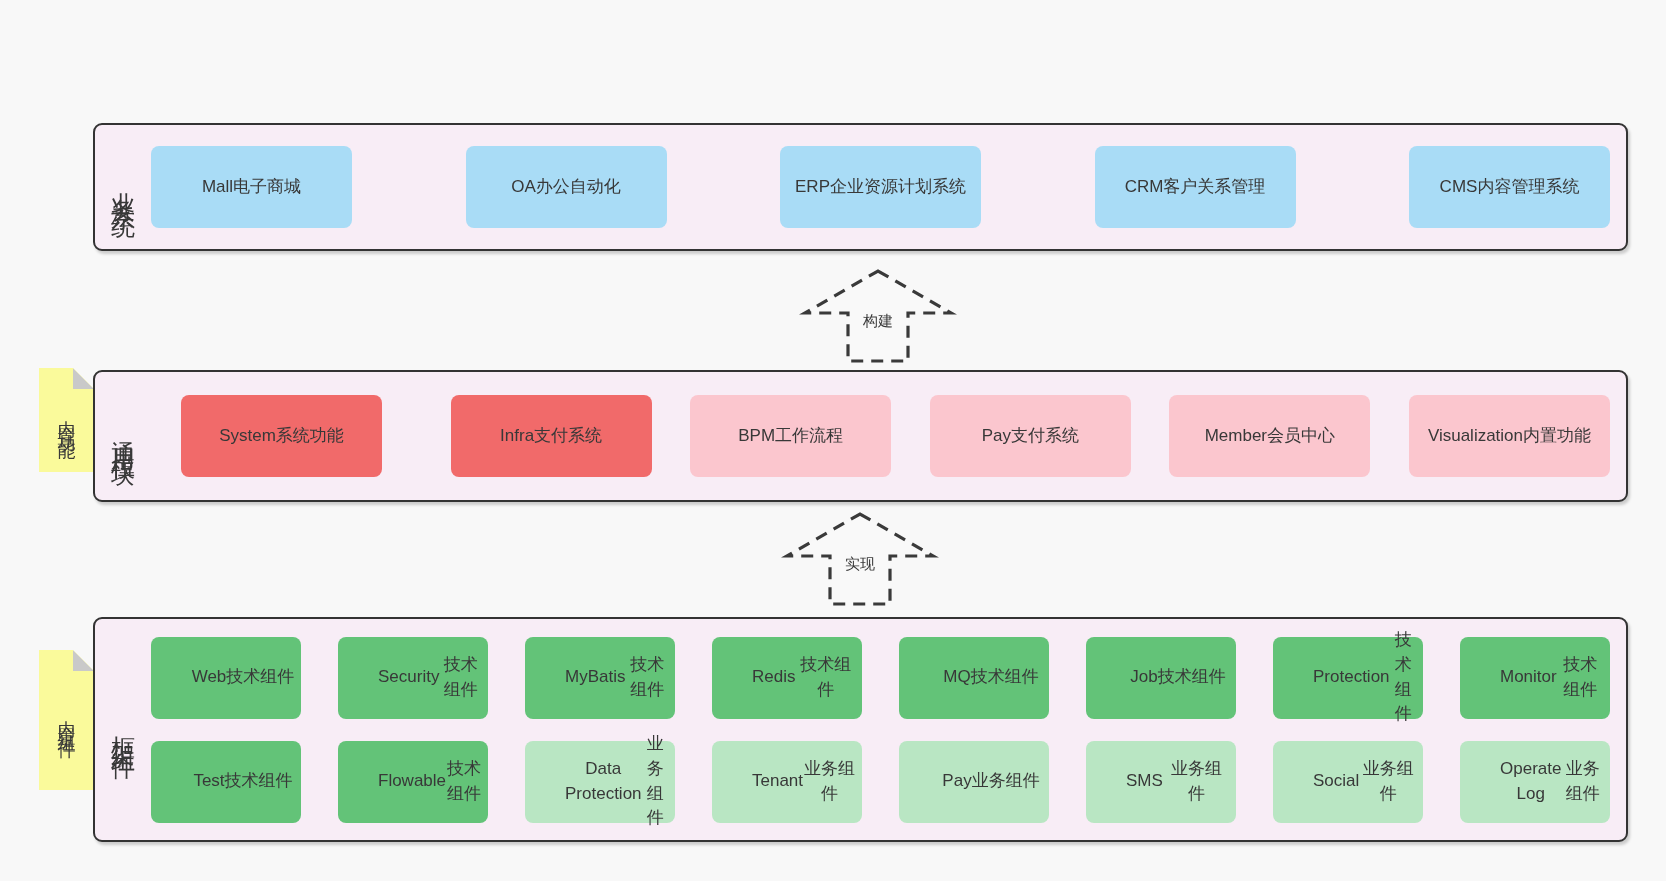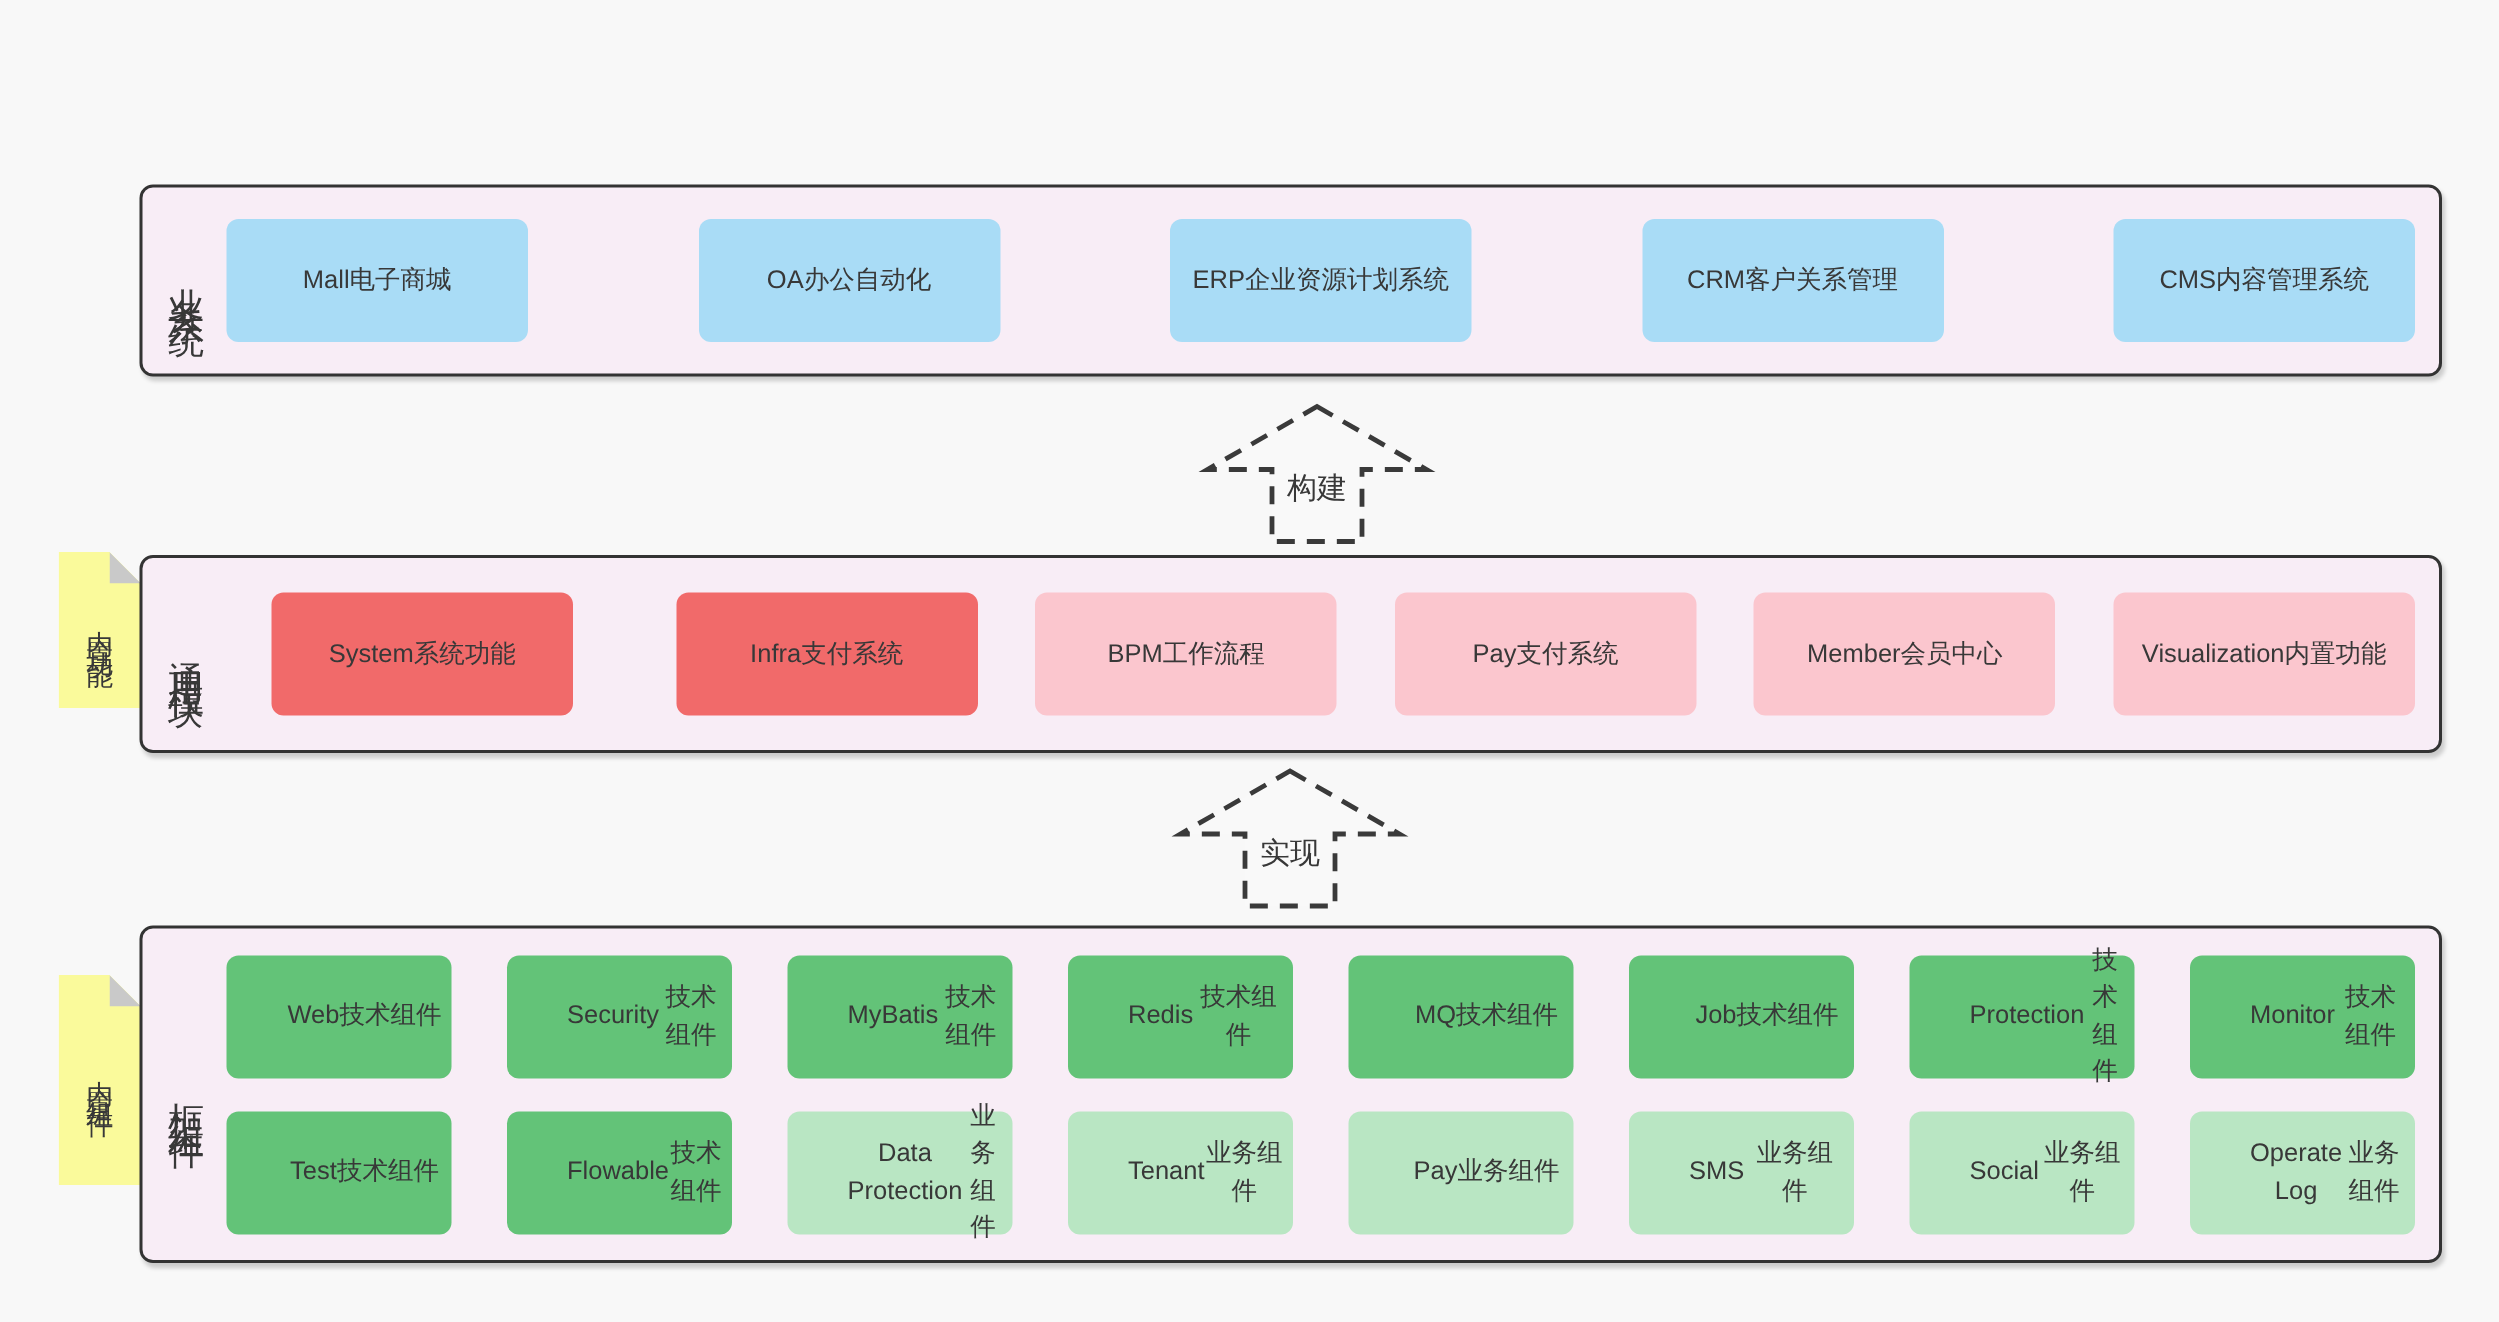--- a/index.html
+++ b/index.html
@@ -73,21 +73,21 @@
   .arrow svg{position:absolute;left:0;top:0;}
   .arrow-shape{
     fill:#f9f9f9;
     stroke:var(--c-arrow,#3a3a3a);
     stroke-width:3.2;
     stroke-dasharray:12 8;
   }
   .arrow-label{
     position:absolute;left:50%;top:44px;transform:translateX(-50%);
     background:#f9f9f9;padding:0 3px;
-    font-size:20px;color:var(--c-text,#383838);white-space:nowrap;font-family:Liberation Mono, monospace;
+    font-size:15px;color:var(--c-text,#383838);white-space:nowrap;font-family:Liberation Mono, monospace;
   }
 </style>
 </head>
 <body>
 
 <div id="canvas">
 
   <div class="band" style="top:123px;height:128px;">
     <div class="band-label">业务系统</div>
     <div class="boxrow">

